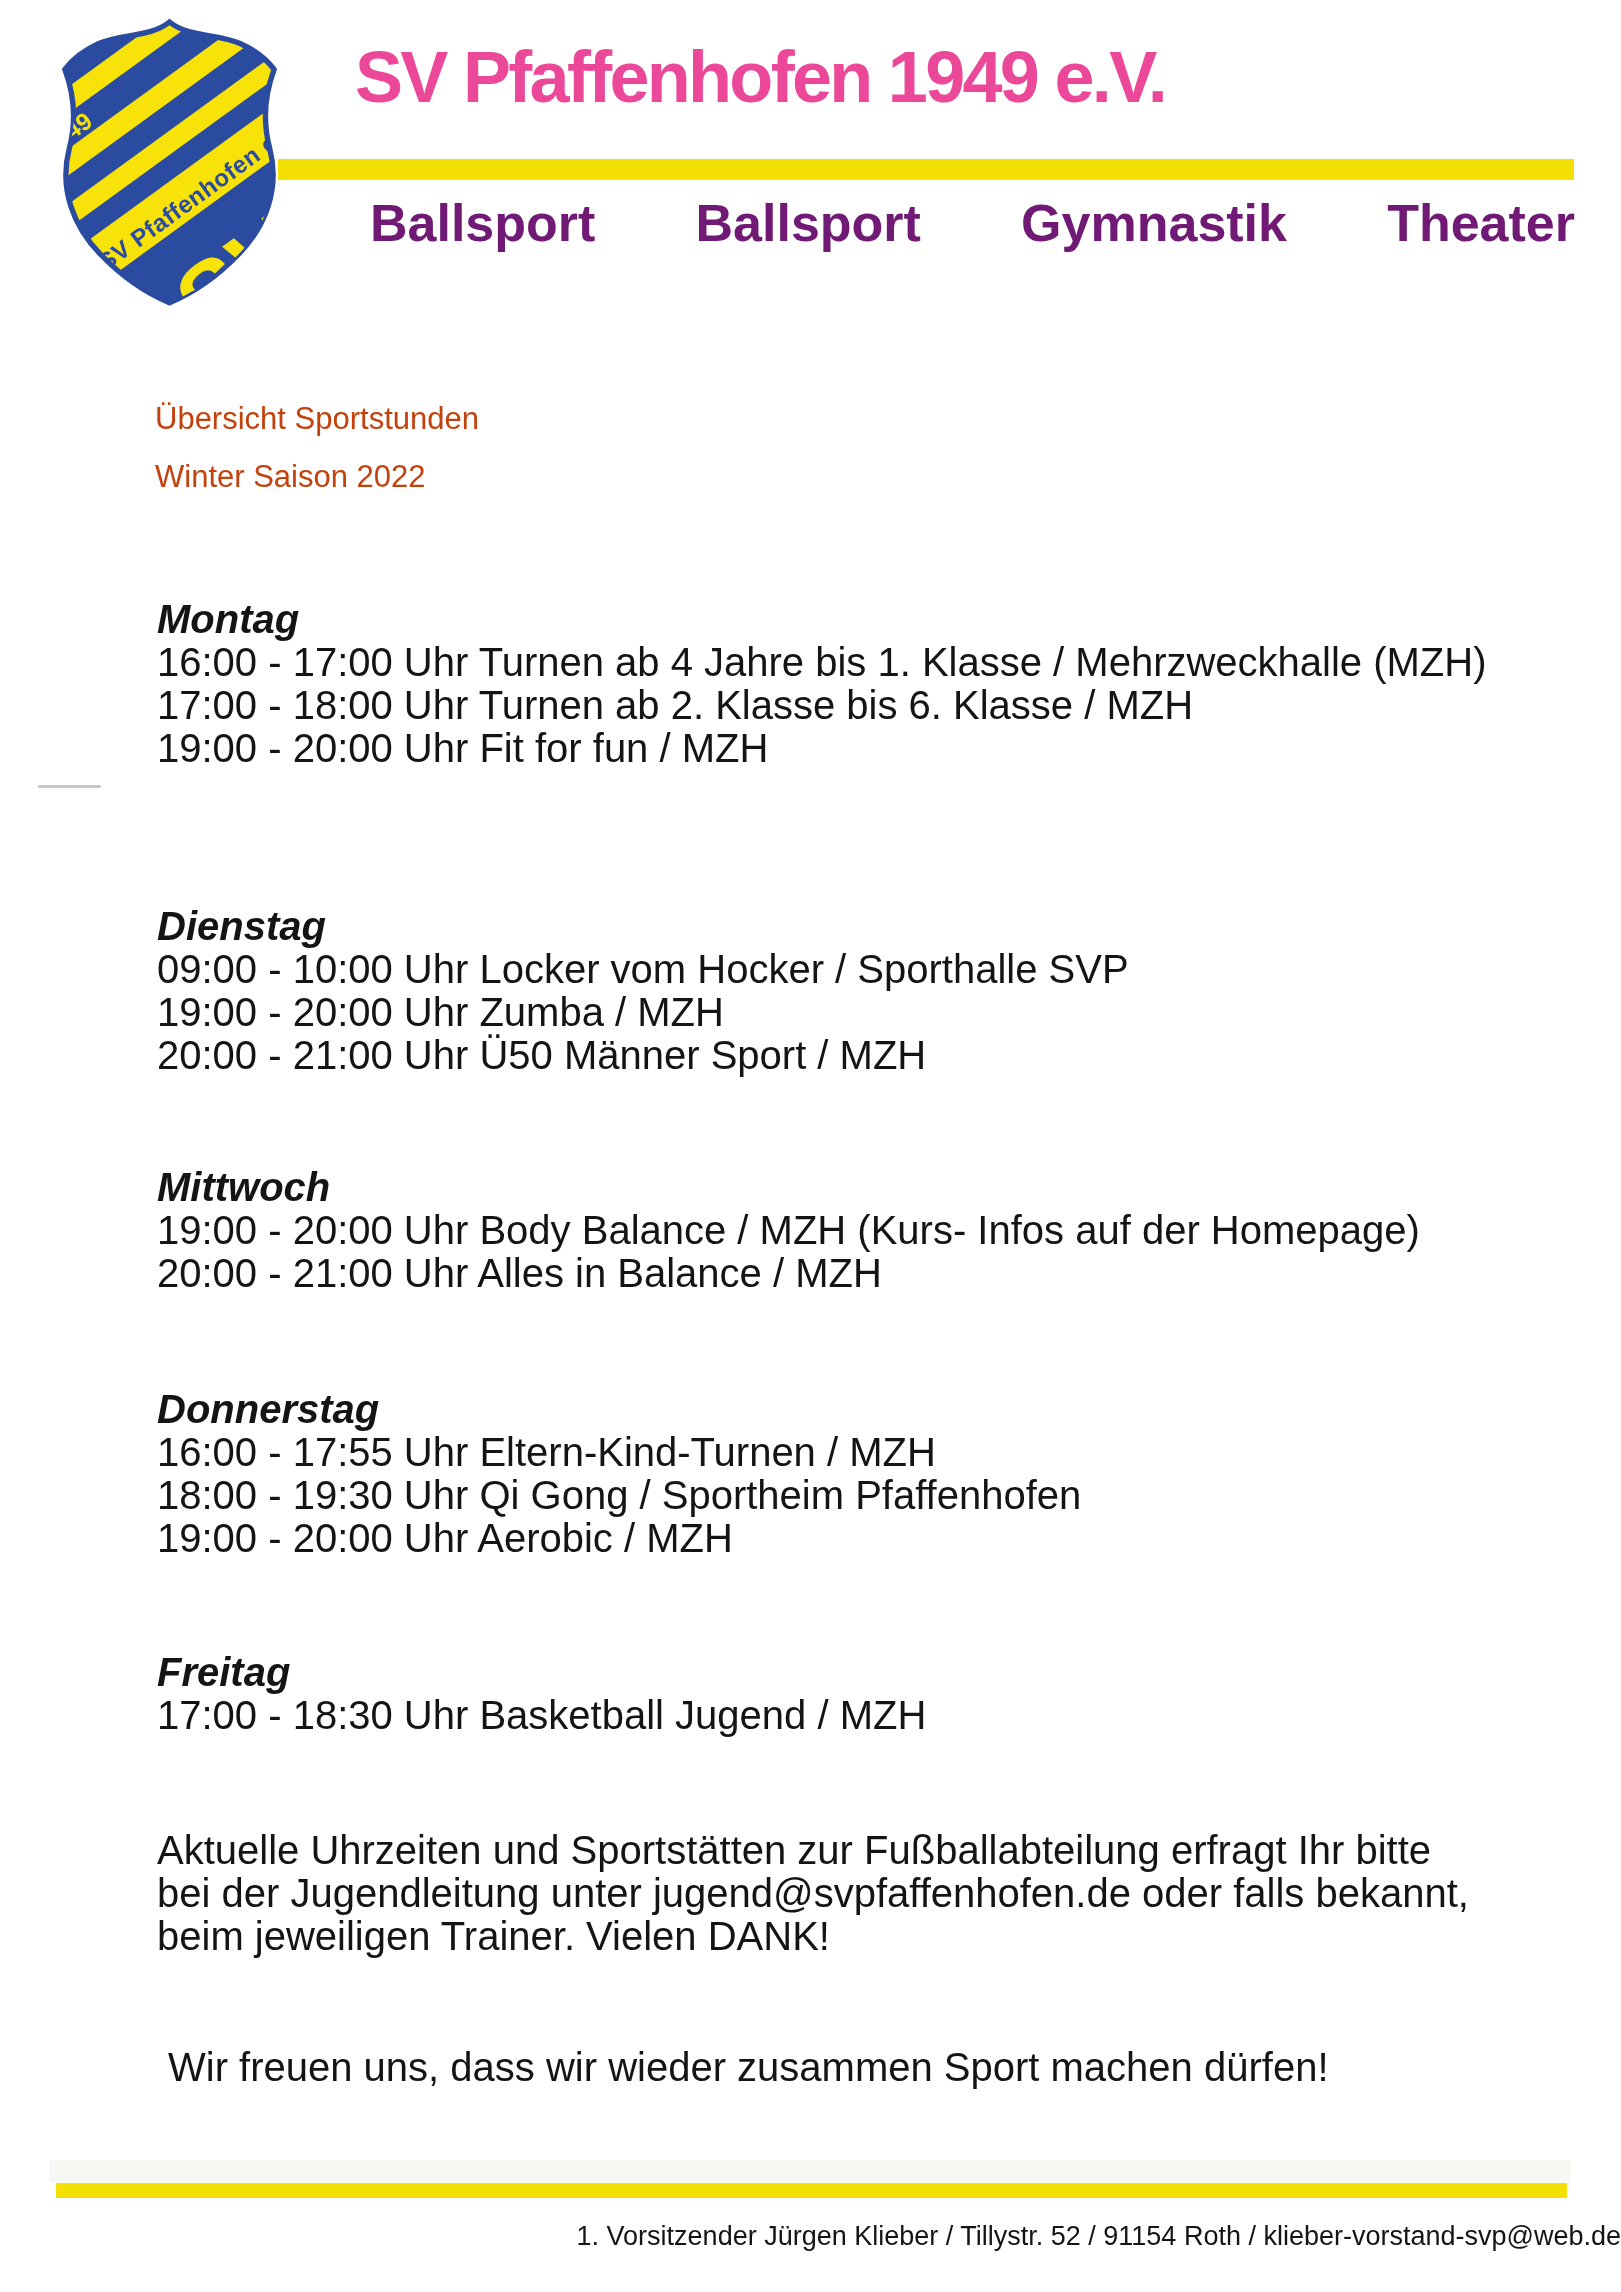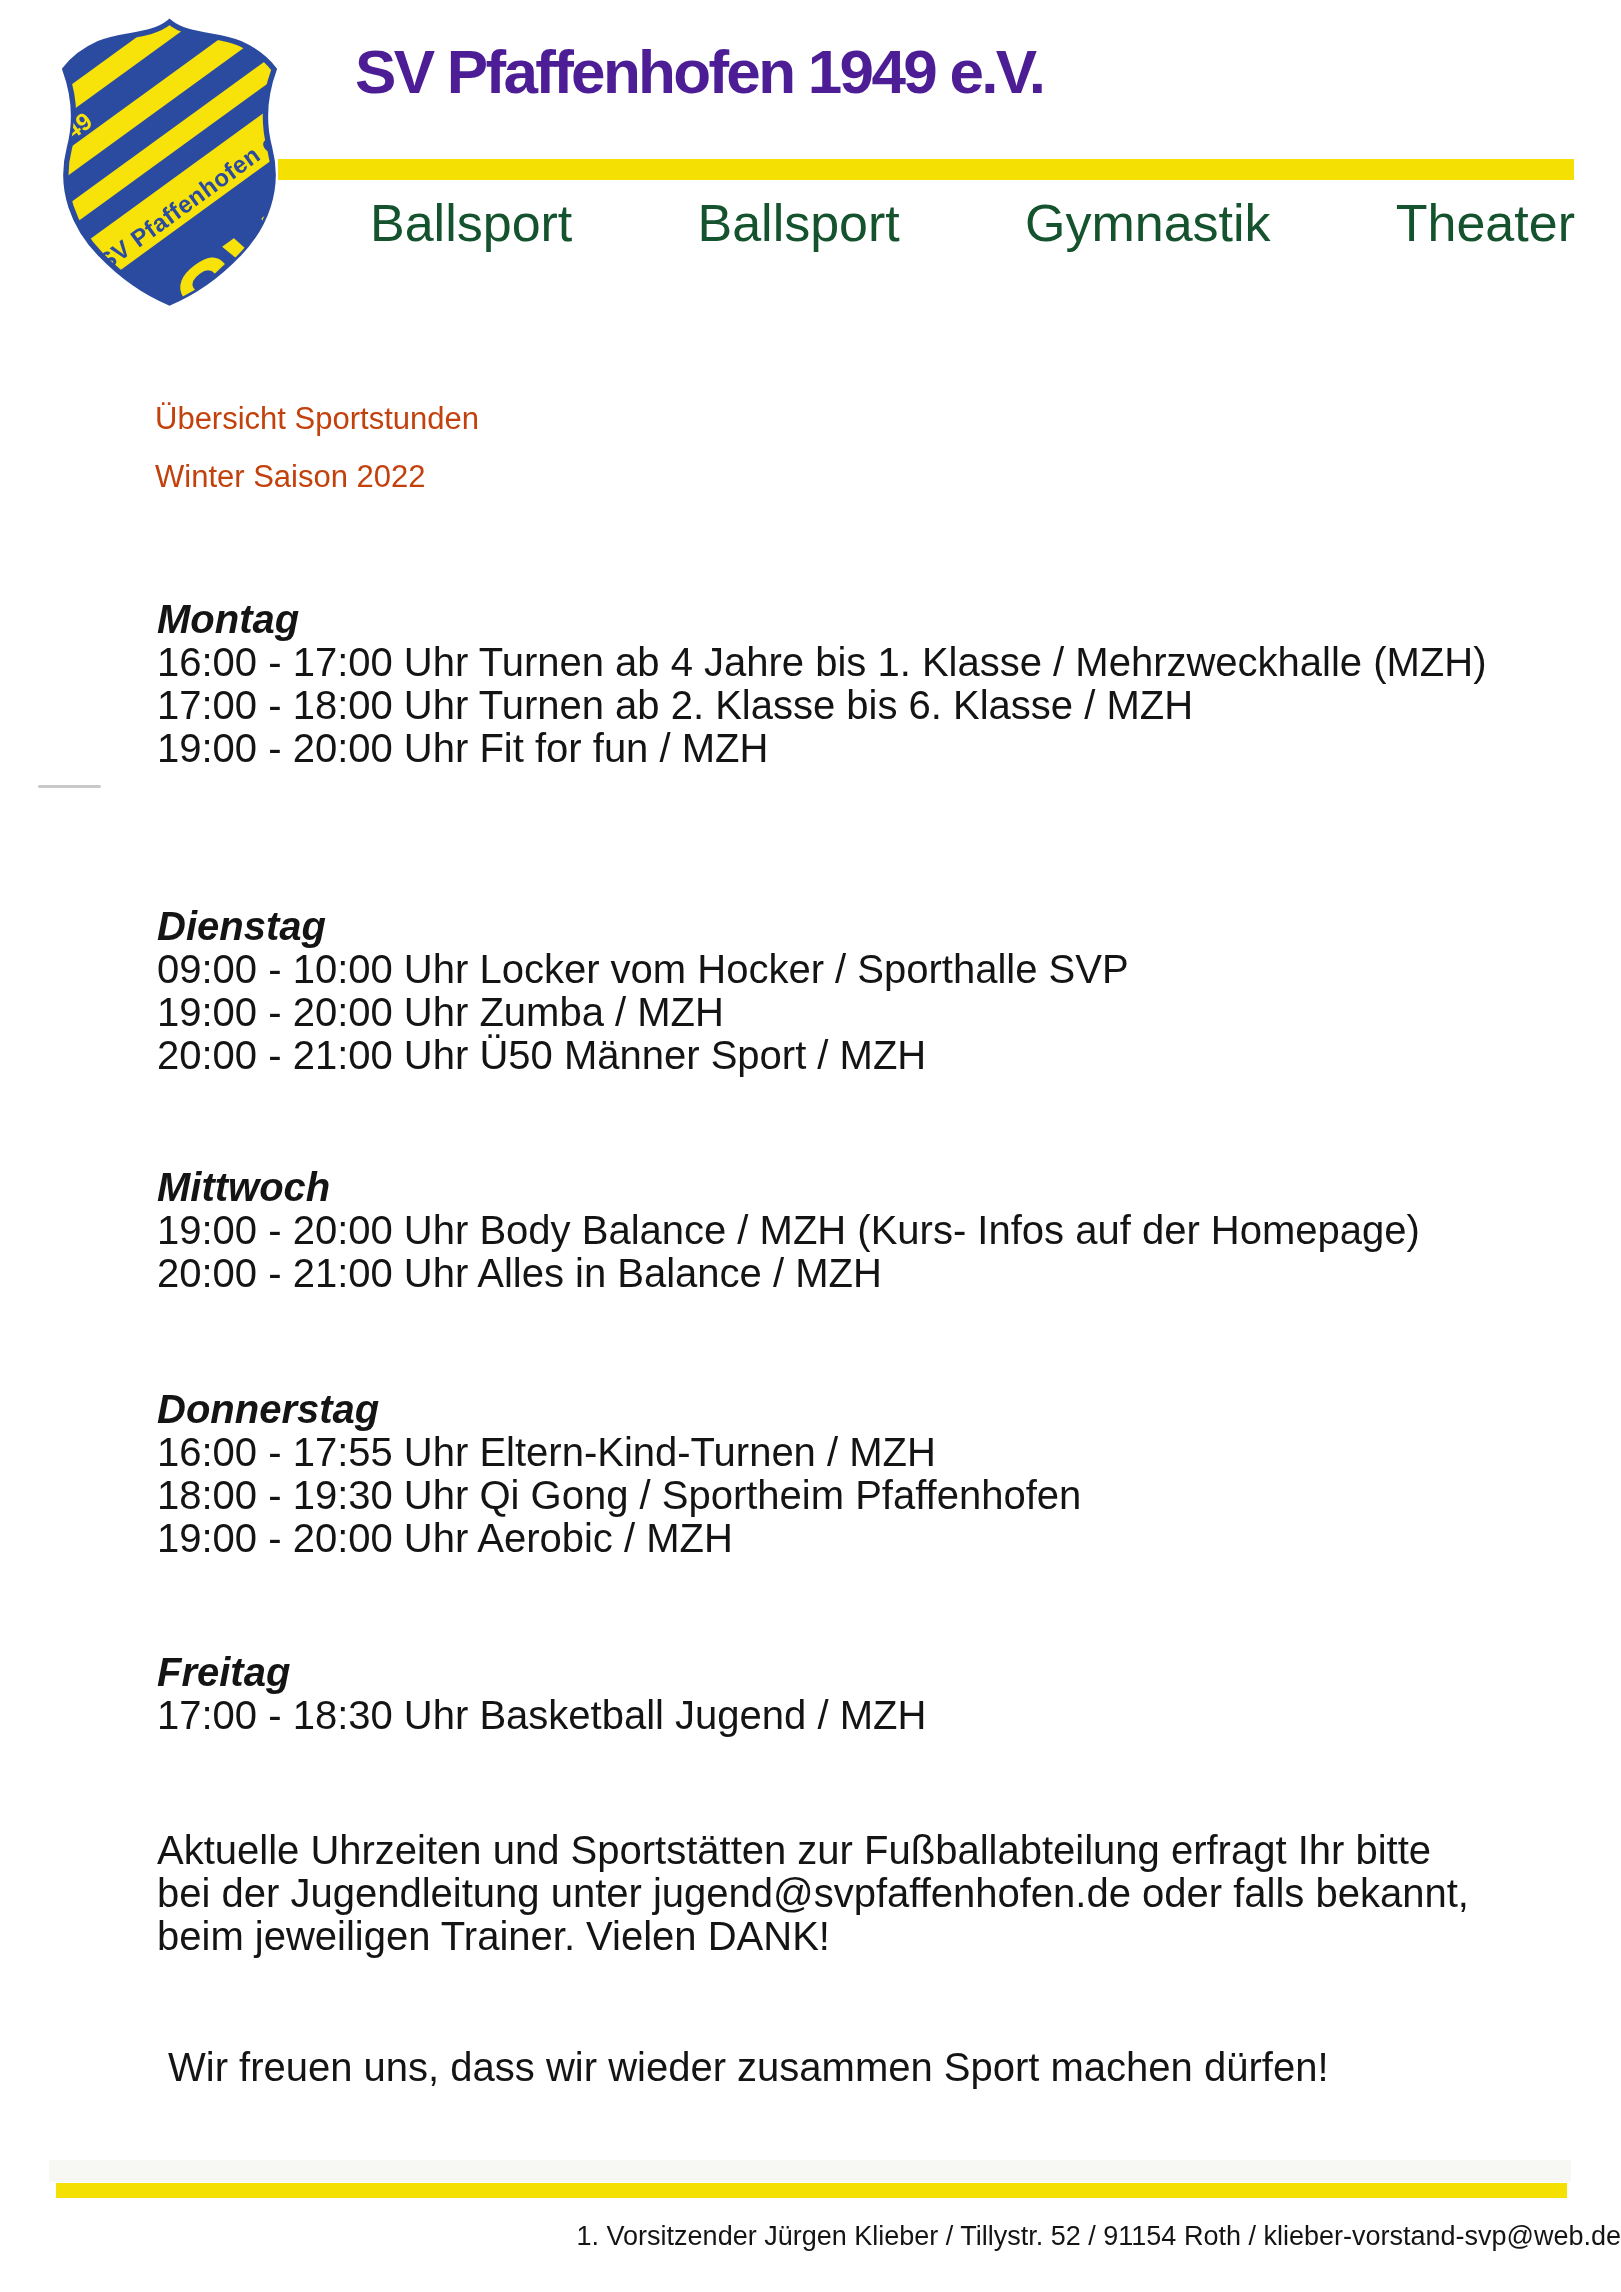--- a/index.html
+++ b/index.html
@@ -8,31 +8,31 @@
     width:1621px;height:2293px;
     background:#ffffff;
     overflow:hidden;
     font-family:"Liberation Sans", sans-serif;
     color:#141414;
   }
   
   .logo{position:absolute;left:29.6px;top:12.5px;width:279px;height:297px;z-index:3;}
   .club-name{
     position:absolute;left:355px;top:38px;z-index:2;
-    font-size:62px;font-weight:bold;letter-spacing:-2.7px;line-height:1.1;
-    color:#4c1d95;white-space:nowrap;
+    font-size:72px;font-weight:bold;letter-spacing:-2.7px;line-height:1.1;
+    color:#ec4899;white-space:nowrap;
   }
   .header-bar{
     position:absolute;left:278px;top:159px;width:1296px;height:20.6px;
     background:#f5e003;z-index:1;
   }
   .departments{
     position:absolute;left:370px;top:193px;width:1205px;
     display:flex;justify-content:space-between;
-    font-size:52px;font-weight:normal;color:#14532d;z-index:2;
+    font-size:52px;font-weight:bold;color:#701a75;z-index:2;
   }
   
   .doc-title{
     position:absolute;left:155px;top:390px;
     font-size:31px;line-height:58px;color:#c2410c;
   }
   .day-block{position:absolute;left:157px;font-size:40px;line-height:43px;white-space:nowrap;}
   .day-header{font-weight:bold;font-style:italic;}
   .entry{font-weight:normal;}
   .dashes{display:inline-block;width:235px;letter-spacing:1.8px;}

